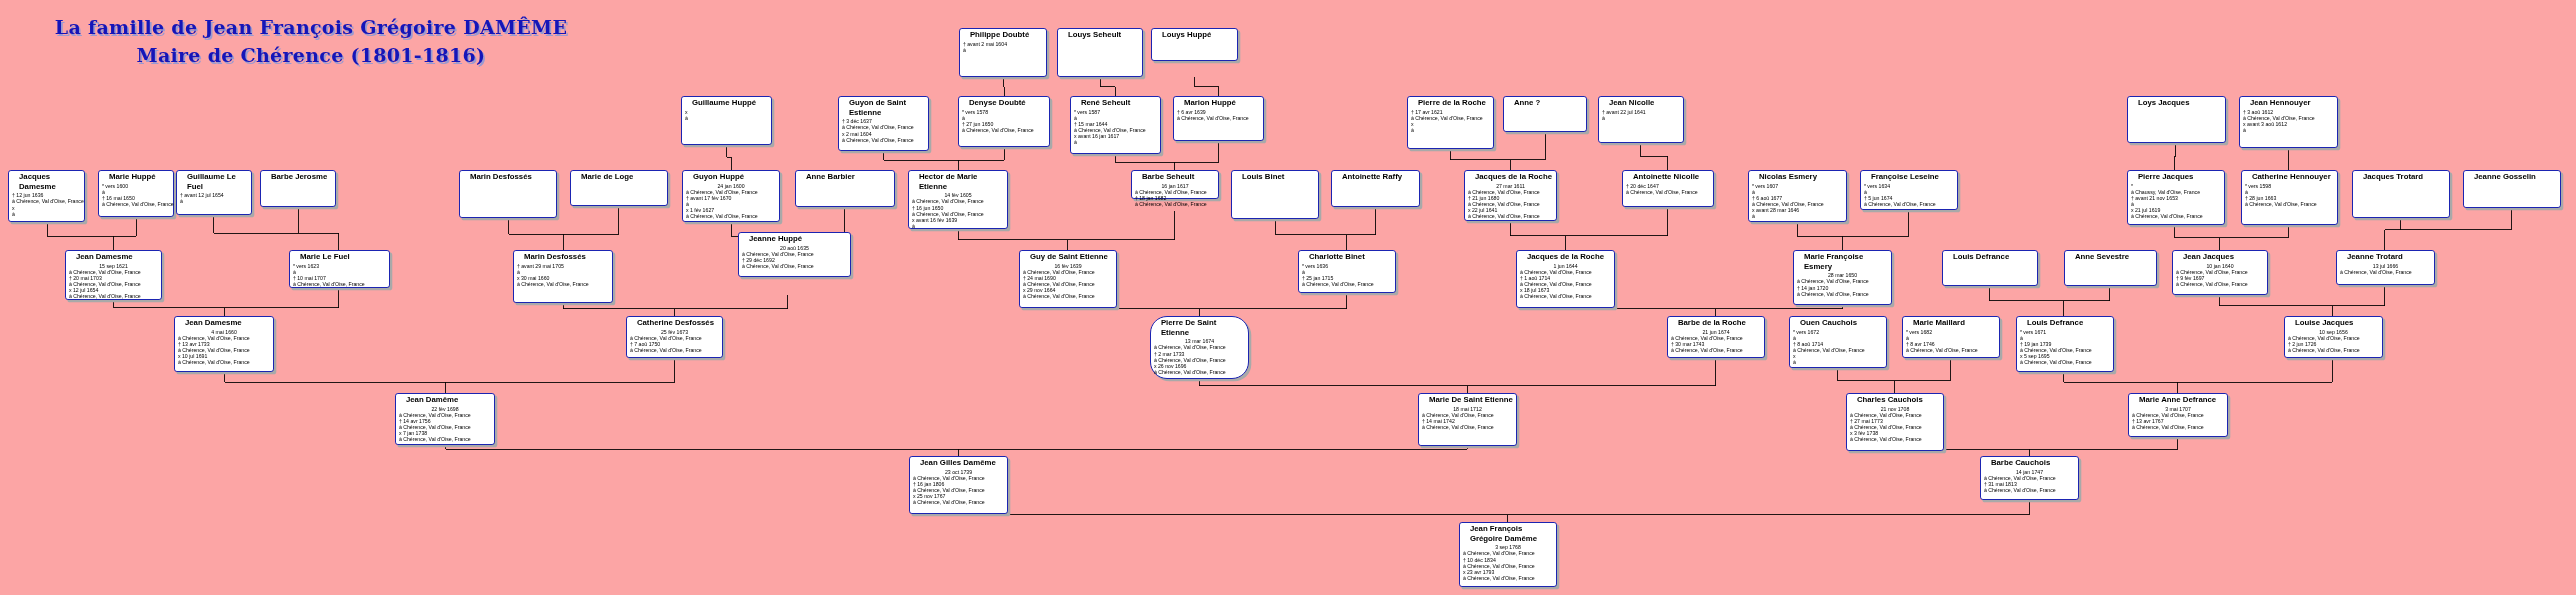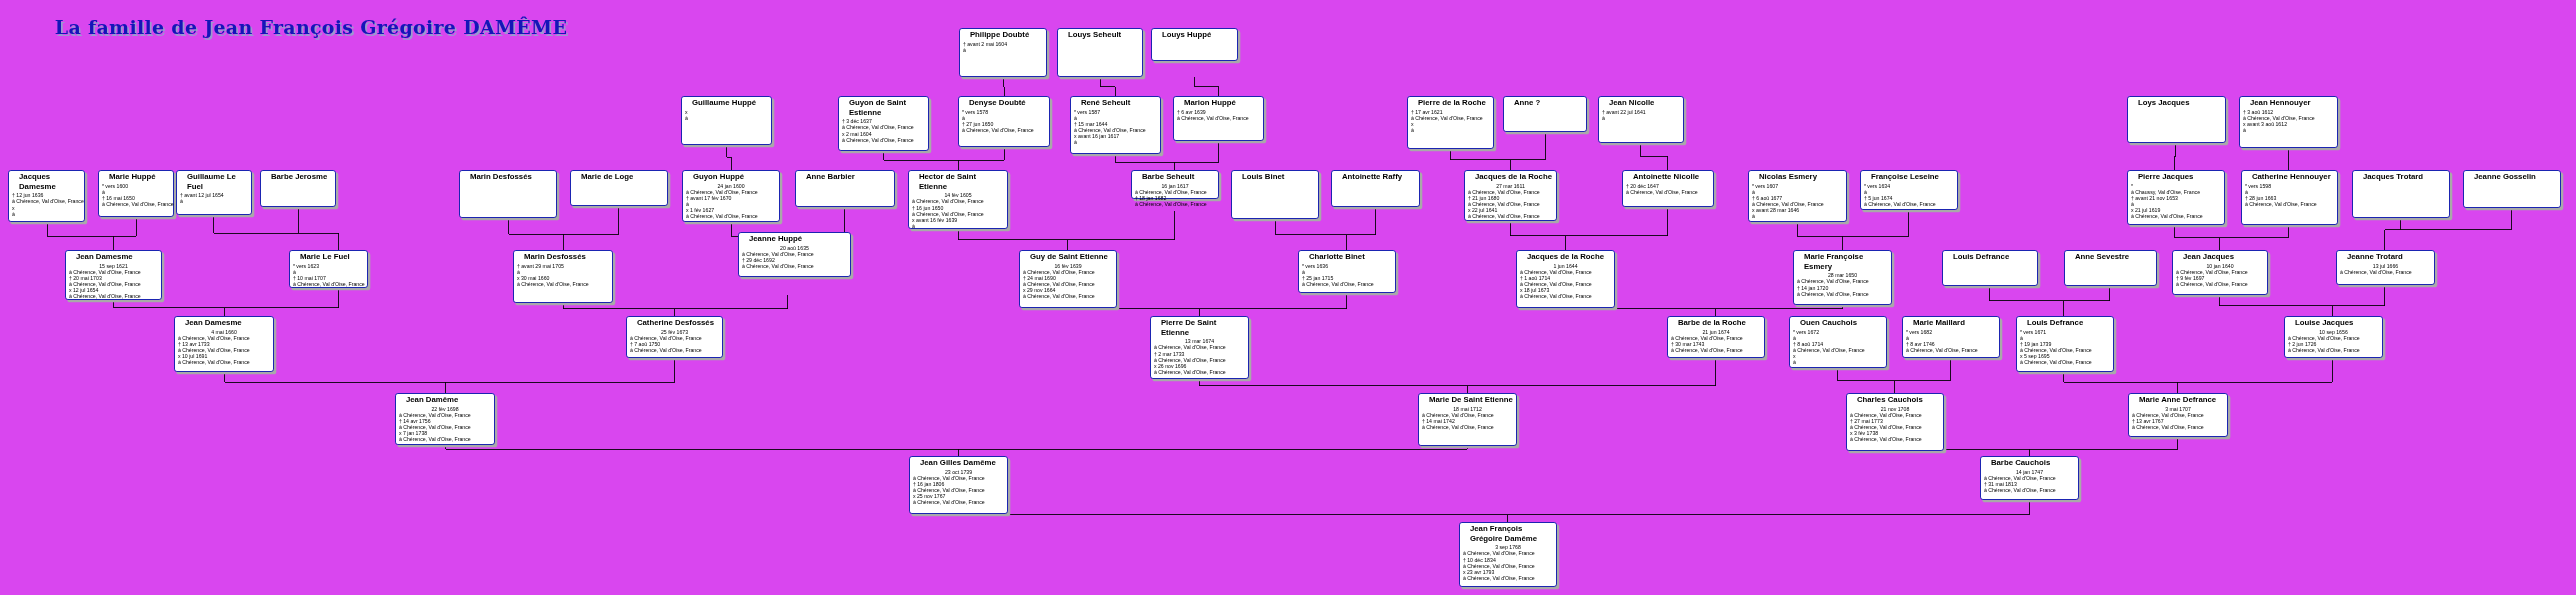--- a/index.html
+++ b/index.html
@@ -1,17 +1,17 @@
 <!DOCTYPE html>
 <html style="font-size:9.3px"><head>
 <meta charset="utf-8">
 <style>
   html,body{margin:0;padding:0;background:#ffffff;}
   body{font-family:"Liberation Sans",sans-serif;}
-  #canvas{position:relative;width:2576px;height:595px;background:#d946ef;overflow:hidden;}
+  #canvas{position:relative;width:2576px;height:595px;background:#fca5a5;overflow:hidden;}
   #wires{position:absolute;left:0;top:0;width:2576px;height:595px;}
   #chart-title{position:absolute;left:23px;top:12.8px;width:576px;text-align:center;
     font-family:"DejaVu Serif","Liberation Serif",serif;font-weight:bold;
     font-size:19px;line-height:1.5;color:#1515b8;
     text-shadow:1.7px 1.7px 0 #9a9ad0;letter-spacing:0.3px;}
   .person-box{position:absolute;background:#ffffff;border:1.7px solid #1b24b2;border-radius:2.9px;
     box-shadow:2.3px 2.3px 0 #a9a9a9;box-sizing:border-box;padding:1.2px 2.9px;cursor:pointer;}
   .person-name{font-size:7.8px;font-weight:bold;color:#000;text-align:left;
     padding-left:7px;line-height:1.25;margin-bottom:0.6px;}
   .person-line{font-size:5.2px;line-height:1.18;color:#000;white-space:nowrap;text-align:left;}
@@ -143,20 +143,21 @@
       <line x1="3747" y1="752" x2="3747" y2="773" stroke="#000000" stroke-width="1.5"></line>
       <line x1="3259" y1="773" x2="3747" y2="773" stroke="#000000" stroke-width="1.5"></line>
       <line x1="3491" y1="773" x2="3491" y2="785" stroke="#000000" stroke-width="1.5"></line>
       <line x1="1648" y1="885" x2="1648" y2="886" stroke="#000000" stroke-width="1.5"></line>
       <line x1="3491" y1="861" x2="3491" y2="886" stroke="#000000" stroke-width="1.5"></line>
       <line x1="1648" y1="886" x2="3491" y2="886" stroke="#000000" stroke-width="1.5"></line>
       <line x1="2594" y1="886" x2="2594" y2="898" stroke="#000000" stroke-width="1.5"></line>
     </svg>
   <div id="chart-title">
     <div>La famille de Jean François Grégoire DAMÊME</div>
+    <div>Maire de Chérence (1801-1816)</div>
   </div>
   <div id="boxes">
       <div class="person-box" style="left: 959px; top: 28px; width: 88px; height: 49px;">
         <div class="person-name">Philippe Doubté</div>
         <div class="person-line">† avant 2 mai 1604</div>
         <div class="person-line">à</div>
       </div>
       <div class="person-box" style="left: 1057px; top: 28px; width: 86px; height: 49px;">
         <div class="person-name">Louys Seheult</div>
       </div>
@@ -255,21 +256,21 @@
         <div class="person-line">à Chérence, Val d'Oise, France</div>
         <div class="person-line">† avant 17 fév 1670</div>
         <div class="person-line">à</div>
         <div class="person-line">x 1 fév 1627</div>
         <div class="person-line">à Chérence, Val d'Oise, France</div>
       </div>
       <div class="person-box" style="left: 795px; top: 170px; width: 100px; height: 37px;">
         <div class="person-name">Anne Barbier</div>
       </div>
       <div class="person-box" style="left: 908px; top: 170px; width: 100px; height: 59px;">
-        <div class="person-name">Hector de Saint Etienne</div>
+        <div class="person-name">Hector de Marie Etienne</div>
         <div class="person-line center">14 fév 1605</div>
         <div class="person-line">à Chérence, Val d'Oise, France</div>
         <div class="person-line">† 16 jun 1650</div>
         <div class="person-line">à Chérence, Val d'Oise, France</div>
         <div class="person-line">x avant 16 fév 1639</div>
         <div class="person-line">à</div>
       </div>
       <div class="person-box" style="left: 1131px; top: 170px; width: 88px; height: 29px;">
         <div class="person-name">Barbe Seheult</div>
         <div class="person-line center">16 jan 1617</div>
@@ -337,21 +338,21 @@
       </div>
       <div class="person-box" style="left: 65px; top: 250px; width: 97px; height: 50px;">
         <div class="person-name">Jean Damesme</div>
         <div class="person-line center">15 sep 1621</div>
         <div class="person-line">à Chérence, Val d'Oise, France</div>
         <div class="person-line">† 20 mai 1703</div>
         <div class="person-line">à Chérence, Val d'Oise, France</div>
         <div class="person-line">x 12 jul 1654</div>
         <div class="person-line">à Chérence, Val d'Oise, France</div>
       </div>
-      <div class="person-box" style="left: 289px; top: 250px; width: 79px; height: 38px;">
+      <div class="person-box" style="left: 289px; top: 250px; width: 101px; height: 38px;">
         <div class="person-name">Marie Le Fuel</div>
         <div class="person-line">* vers 1623</div>
         <div class="person-line">à</div>
         <div class="person-line">† 10 mai 1707</div>
         <div class="person-line">à Chérence, Val d'Oise, France</div>
       </div>
       <div class="person-box" style="left: 513px; top: 250px; width: 100px; height: 53px;">
         <div class="person-name">Marin Desfossés</div>
         <div class="person-line">† avant 29 mai 1705</div>
         <div class="person-line">à</div>
@@ -424,21 +425,21 @@
         <div class="person-line">x 10 jul 1691</div>
         <div class="person-line">à Chérence, Val d'Oise, France</div>
       </div>
       <div class="person-box" style="left: 626px; top: 316px; width: 97px; height: 42px;">
         <div class="person-name">Catherine Desfossés</div>
         <div class="person-line center">25 fév 1673</div>
         <div class="person-line">à Chérence, Val d'Oise, France</div>
         <div class="person-line">† 7 aoû 1750</div>
         <div class="person-line">à Chérence, Val d'Oise, France</div>
       </div>
-      <div class="person-box" style="left: 1150px; top: 316px; width: 99px; height: 63px;">
+      <div class="person-box" style="left: 1150px; top: 316px; width: 99px; height: 63px; border-radius: 17px;">
         <div class="person-name">Pierre De Saint Etienne</div>
         <div class="person-line center">13 mar 1674</div>
         <div class="person-line">à Chérence, Val d'Oise, France</div>
         <div class="person-line">† 2 mar 1733</div>
         <div class="person-line">à Chérence, Val d'Oise, France</div>
         <div class="person-line">x 26 nov 1696</div>
         <div class="person-line">à Chérence, Val d'Oise, France</div>
       </div>
       <div class="person-box" style="left: 1667px; top: 316px; width: 98px; height: 42px;">
         <div class="person-name">Barbe de la Roche</div>

